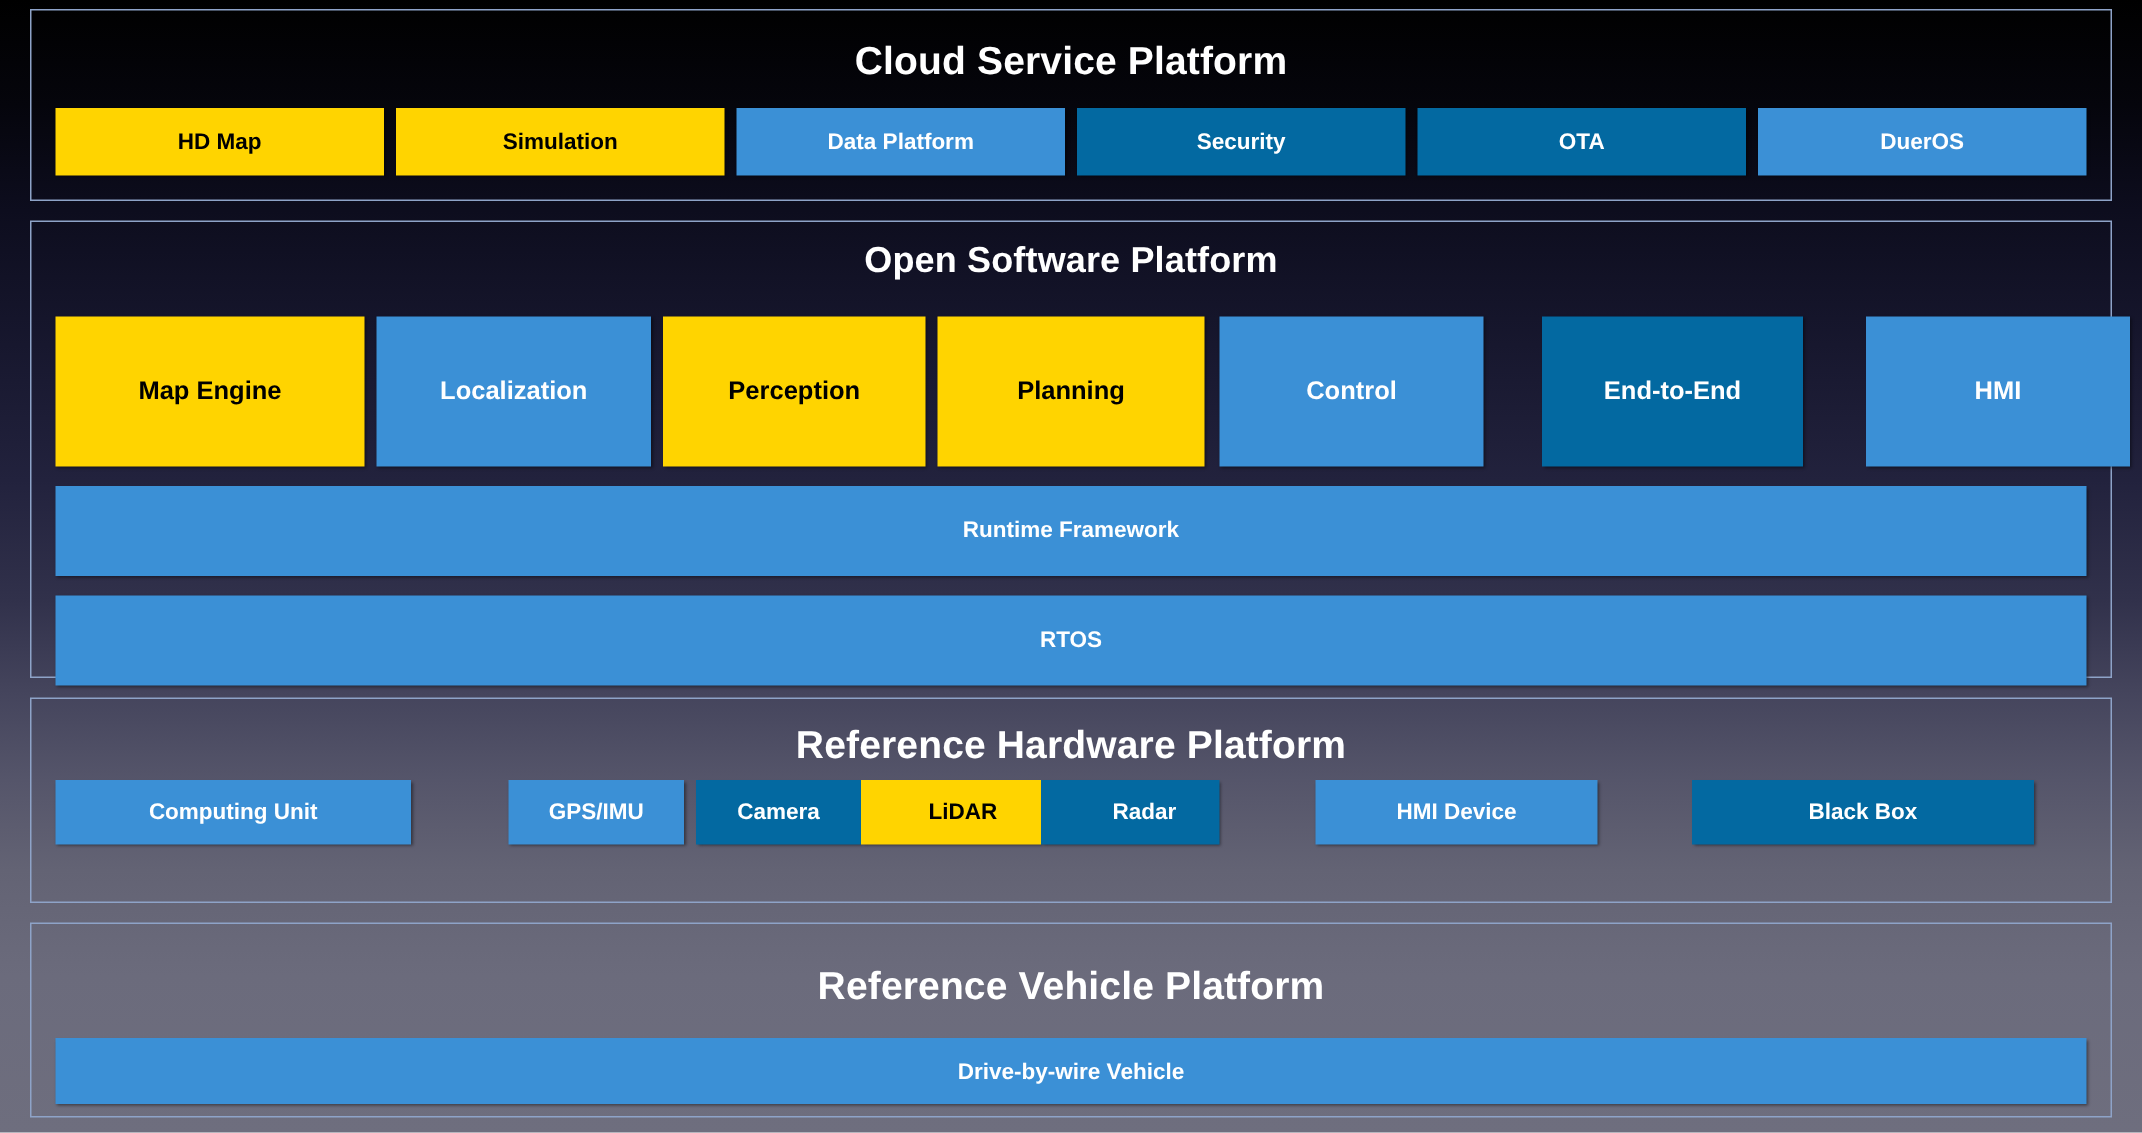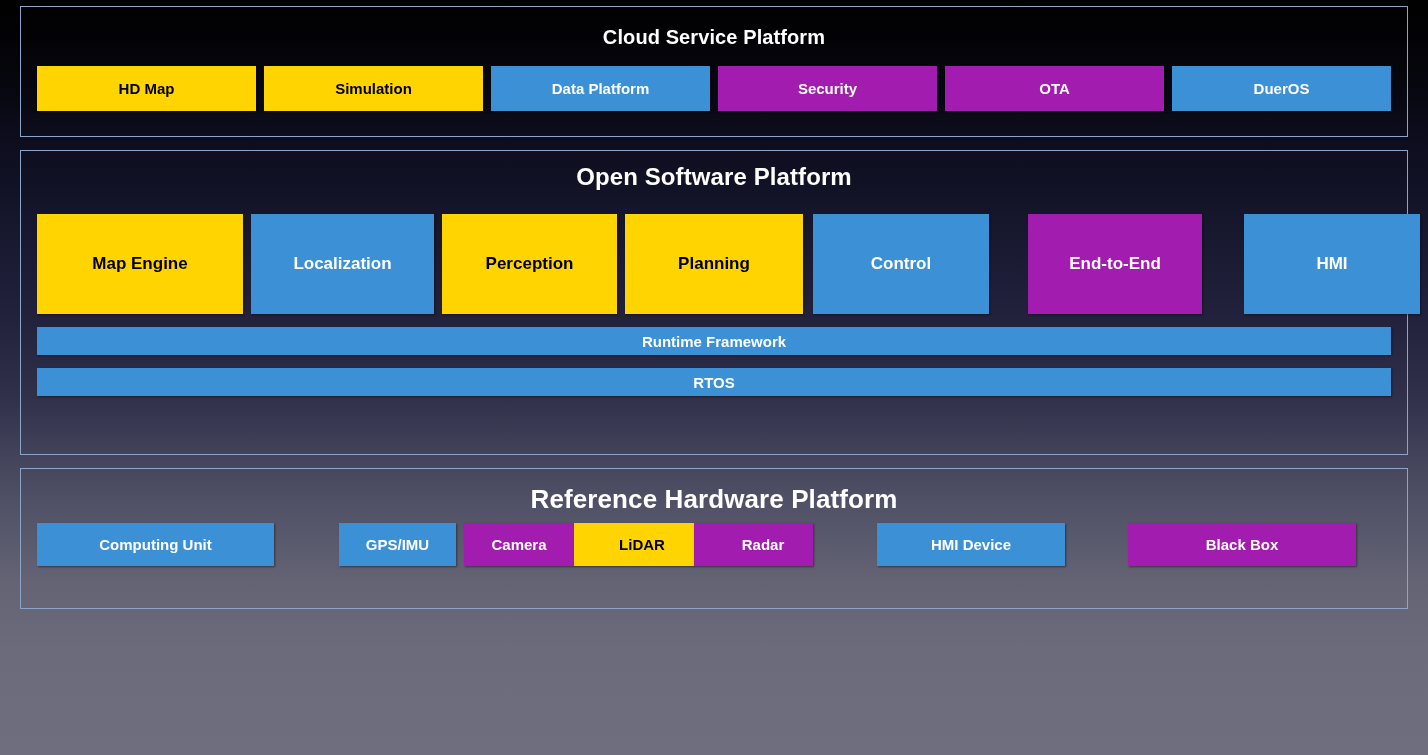--- a/index.html
+++ b/index.html
@@ -55,41 +55,41 @@
     font-weight: bold;
     letter-spacing: 0.1px;
     line-height: 1;
   }
 
   .panel.cloud        { height: 131px; }
   .panel.software     { height: 305px; }
   .panel.hardware     { height: 141px; }
   .panel.vehicle      { height: 133px; }
 
-  .panel.cloud    .panel-title { font-size: 20px; margin-top: 20px; }
+  .panel.cloud    .panel-title { font-size: 26px; margin-top: 20px; }
   .panel.software .panel-title { font-size: 24px; margin-top: 14px; }
   .panel.hardware .panel-title { font-size: 26px; margin-top: 17px; }
   .panel.vehicle  .panel-title { font-size: 26px; margin-top: 28px; }
 
   
   .box {
     display: flex;
     align-items: center;
     justify-content: center;
     text-align: center;
     font-weight: bold;
     border: none;
     box-shadow: 1px 1px 2px rgba(0,0,0,0.45);
     overflow: hidden;
     white-space: nowrap;
   }
 
   .box.yellow { background: #FFD400; color: #000000; }
   .box.blue   { background: #3B90D6; color: #ffffff; }
-  .box.red    { background: #a21caf; color: #ffffff; }
+  .box.red    { background: #0369a1; color: #ffffff; }
 
   
   .cloud-row {
     display: flex;
     gap: 8px;
     margin-top: 19px;
   }
   .cloud-row .box {
     flex: 1 1 0;
     height: 45px;
@@ -114,21 +114,21 @@
   .sw-row .box.w-control     { flex: 0 0 176px; margin-left: 2px; }
   .sw-row .box.w-e2e         { flex: 0 0 174px; margin-left: 31px; }
   .sw-row .box.w-hmi         { flex: 0 0 176px; margin-left: 34px; }
 
   .sw-bar {
     display: flex;
     margin-top: 13px;
   }
   .sw-bar .box {
     flex: 1 1 auto;
-    height: 28px;
+    height: 60px;
     font-size: 15px;
   }
 
   
   .hw-row {
     display: flex;
     align-items: center;
     margin-top: 18px;
     height: 29px;
   }
@@ -203,14 +203,20 @@
       <div class="box red hw-camera">Camera</div>
       <div class="box yellow hw-lidar">LiDAR</div>
       <div class="box red hw-radar">Radar</div>
       <div class="spacer hw-gap-b"></div>
       <div class="box blue hw-hmidev">HMI Device</div>
       <div class="spacer hw-gap-c"></div>
       <div class="box red hw-blackbox">Black Box</div>
     </div>
   </section>
 
+  <section class="panel vehicle">
+    <div class="panel-title">Reference Vehicle Platform</div>
+    <div class="veh-row">
+      <div class="box blue">Drive-by-wire Vehicle</div>
+    </div>
+  </section>
 
 </div>
 
 </body></html>

